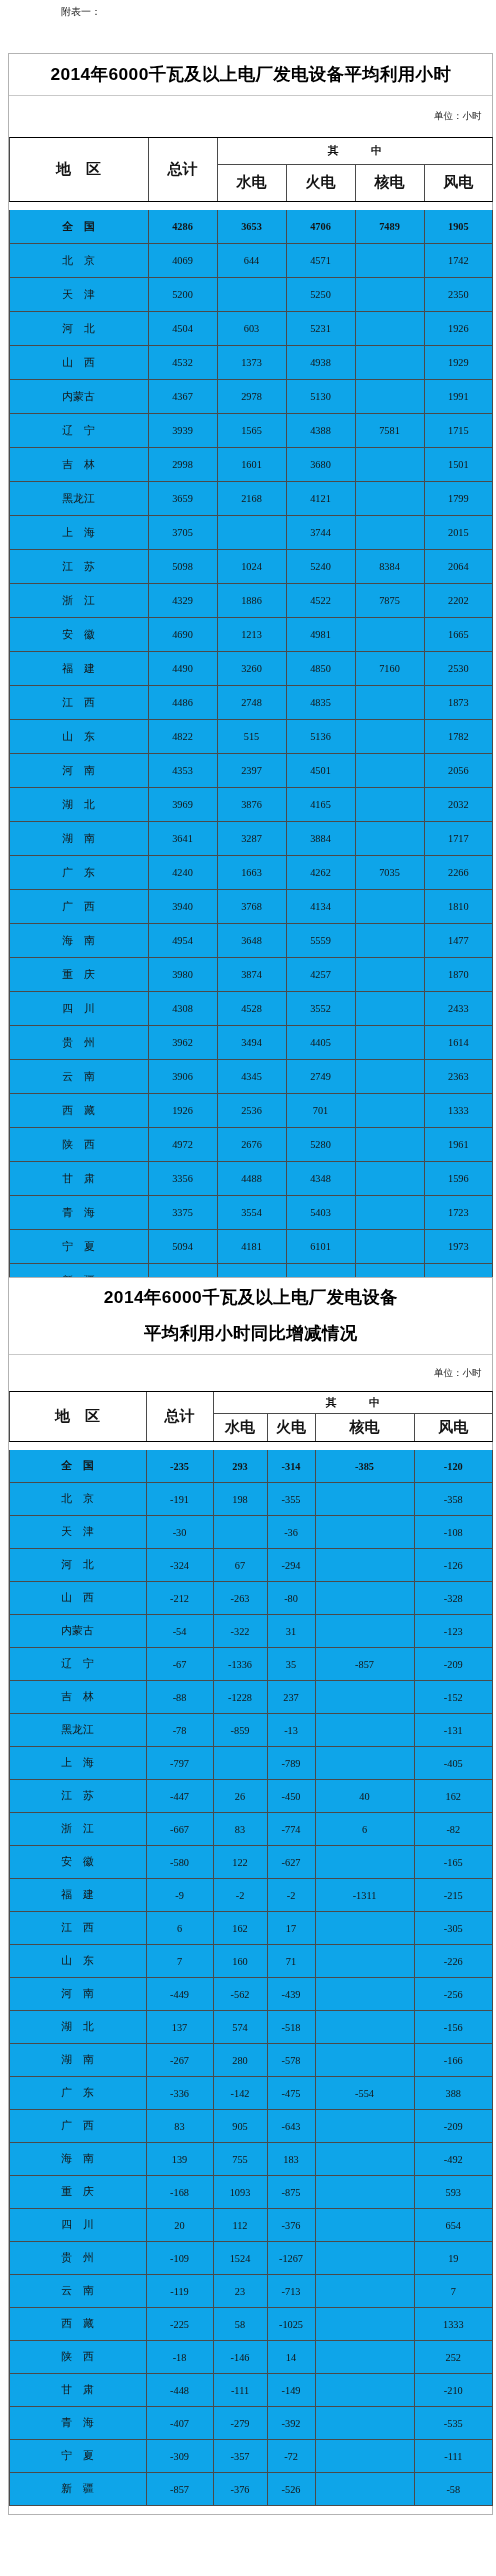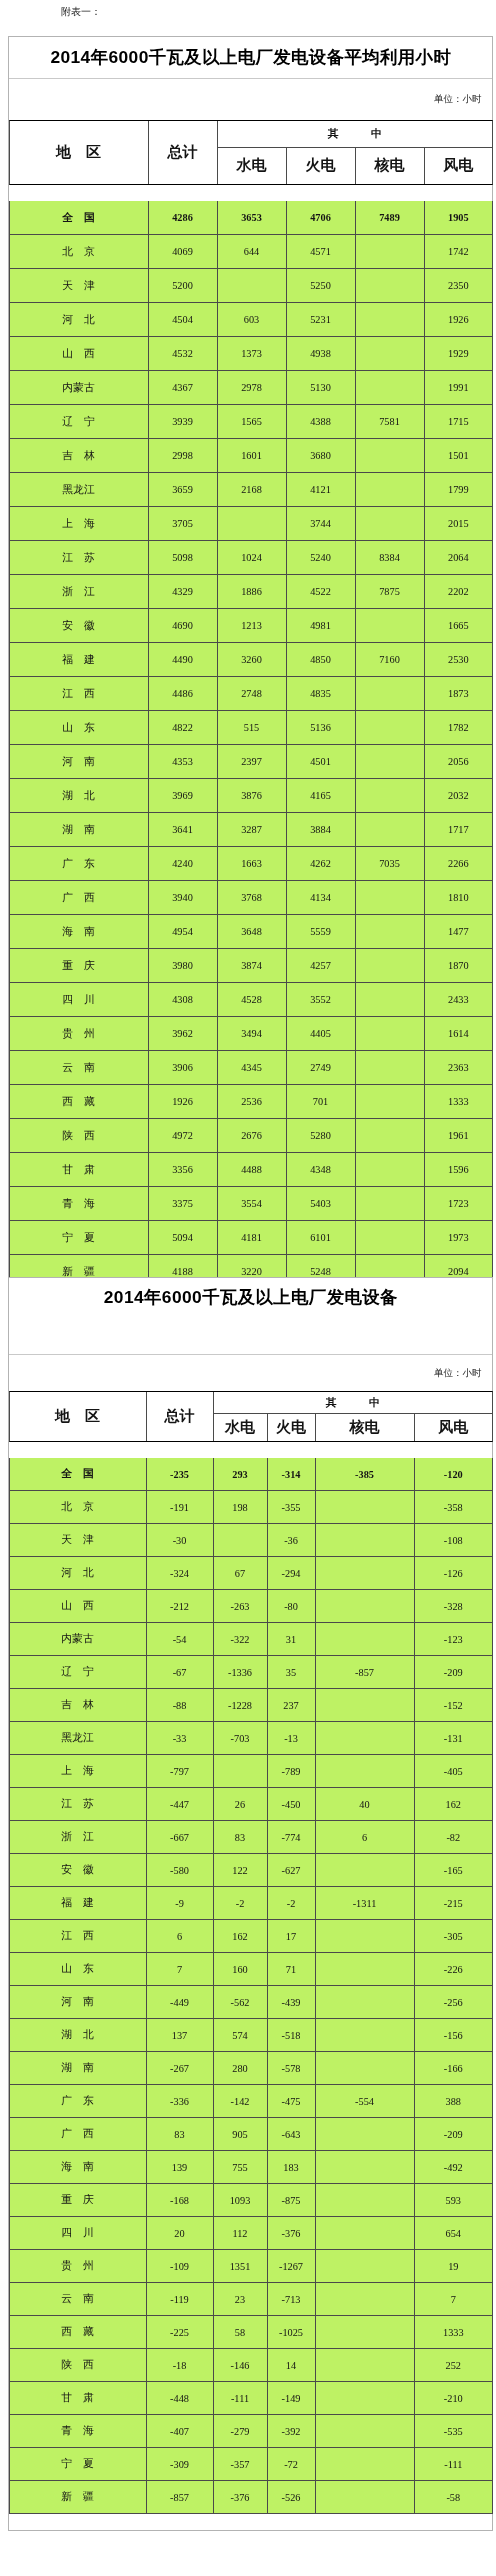--- a/index.html
+++ b/index.html
@@ -28,21 +28,21 @@
       font-weight:bold;font-size:15px;box-sizing:border-box;}
   .bcell{border-right:0.8px solid #4a4a4a;}
   .among{flex:1;display:flex;flex-direction:column;}
   .among-top{display:flex;align-items:center;justify-content:center;
              font-weight:bold;font-size:10.8px;border-bottom:0.8px solid #4a4a4a;box-sizing:border-box;}
   .t1 .among-top{height:26.5px;}
   .t2 .among-top{height:22px;}
   .among-bottom{flex:1;display:flex;}
   
   .tbody{border-left:0.8px solid #4a4a4a;border-right:0.8px solid #4a4a4a;
-         margin:16px -0.8px;background:#bef264;}
+         margin:8px -0.8px;background:#0ea5e9;}
   .trow{display:flex;box-sizing:border-box;border-bottom:1.7px solid #4a4a4a;}
   .t1 .trow{height:34px;}
   .t2 .trow{height:33px;}
   .trow.bold{font-weight:bold;}
   .td{display:flex;align-items:center;justify-content:center;font-size:10.3px;
       box-sizing:border-box;font-family:"Liberation Serif",serif;}
   .td.c0{font-family:"Liberation Sans",sans-serif;font-size:10.8px;}
   .td.c0,.td.c1,.td.c2,.td.c3,.td.c4{border-right:0.8px solid #4a4a4a;}
   
   .t1 .c0{width:139px;}
@@ -51,21 +51,21 @@
   .t1 .c3{width:69px;}
   .t1 .c4{width:69px;}
   
   .t2 .c0{width:137px;}
   .t2 .c1{width:67px;}
   .t2 .c2{width:54px;}
   .t2 .c3{width:48px;}
   .t2 .c4{width:99px;}
   .c5{flex:1;}
   #label1{top:5px;padding-left:32px;}
-  #table1{top:36px;}
+  #table1{top:53px;}
   #label2{top:1348px;}
   #table2{top:1277px;}
 </style>
 </head>
 <body>
 
 <div class="page">
 
   <div class="attach" id="label1">附表一：</div>
 
@@ -343,20 +343,21 @@
           <div class="td c5">2094</div>
         </div>
       </div>
   </div>
 
   <div class="attach" id="label2">附表二：</div>
 
   <div class="tbl t2" id="table2">
     <div class="title-band">
       <div class="tline">2014年6000千瓦及以上电厂发电设备</div>
+      <div class="tline">平均利用小时同比增减情况</div>
     </div>
     <div class="unit-band">单位：小时</div>
     <div class="thead">
       <div class="hc bcell c0">地　区</div>
       <div class="hc bcell c1">总计</div>
       <div class="among">
         <div class="among-top">其　　　中</div>
         <div class="among-bottom">
           <div class="hc bcell c2">水电</div>
           <div class="hc bcell c3">火电</div>
@@ -425,22 +426,22 @@
         <div class="trow">
           <div class="td c0">吉　林</div>
           <div class="td c1">-88</div>
           <div class="td c2">-1228</div>
           <div class="td c3">237</div>
           <div class="td c4"></div>
           <div class="td c5">-152</div>
         </div>
         <div class="trow">
           <div class="td c0">黑龙江</div>
-          <div class="td c1">-33</div>
-          <div class="td c2">-703</div>
+          <div class="td c1">-78</div>
+          <div class="td c2">-859</div>
           <div class="td c3">-13</div>
           <div class="td c4"></div>
           <div class="td c5">-131</div>
         </div>
         <div class="trow">
           <div class="td c0">上　海</div>
           <div class="td c1">-797</div>
           <div class="td c2"></div>
           <div class="td c3">-789</div>
           <div class="td c4"></div>
@@ -554,21 +555,21 @@
           <div class="td c0">四　川</div>
           <div class="td c1">20</div>
           <div class="td c2">112</div>
           <div class="td c3">-376</div>
           <div class="td c4"></div>
           <div class="td c5">654</div>
         </div>
         <div class="trow">
           <div class="td c0">贵　州</div>
           <div class="td c1">-109</div>
-          <div class="td c2">1351</div>
+          <div class="td c2">1524</div>
           <div class="td c3">-1267</div>
           <div class="td c4"></div>
           <div class="td c5">19</div>
         </div>
         <div class="trow">
           <div class="td c0">云　南</div>
           <div class="td c1">-119</div>
           <div class="td c2">23</div>
           <div class="td c3">-713</div>
           <div class="td c4"></div>

